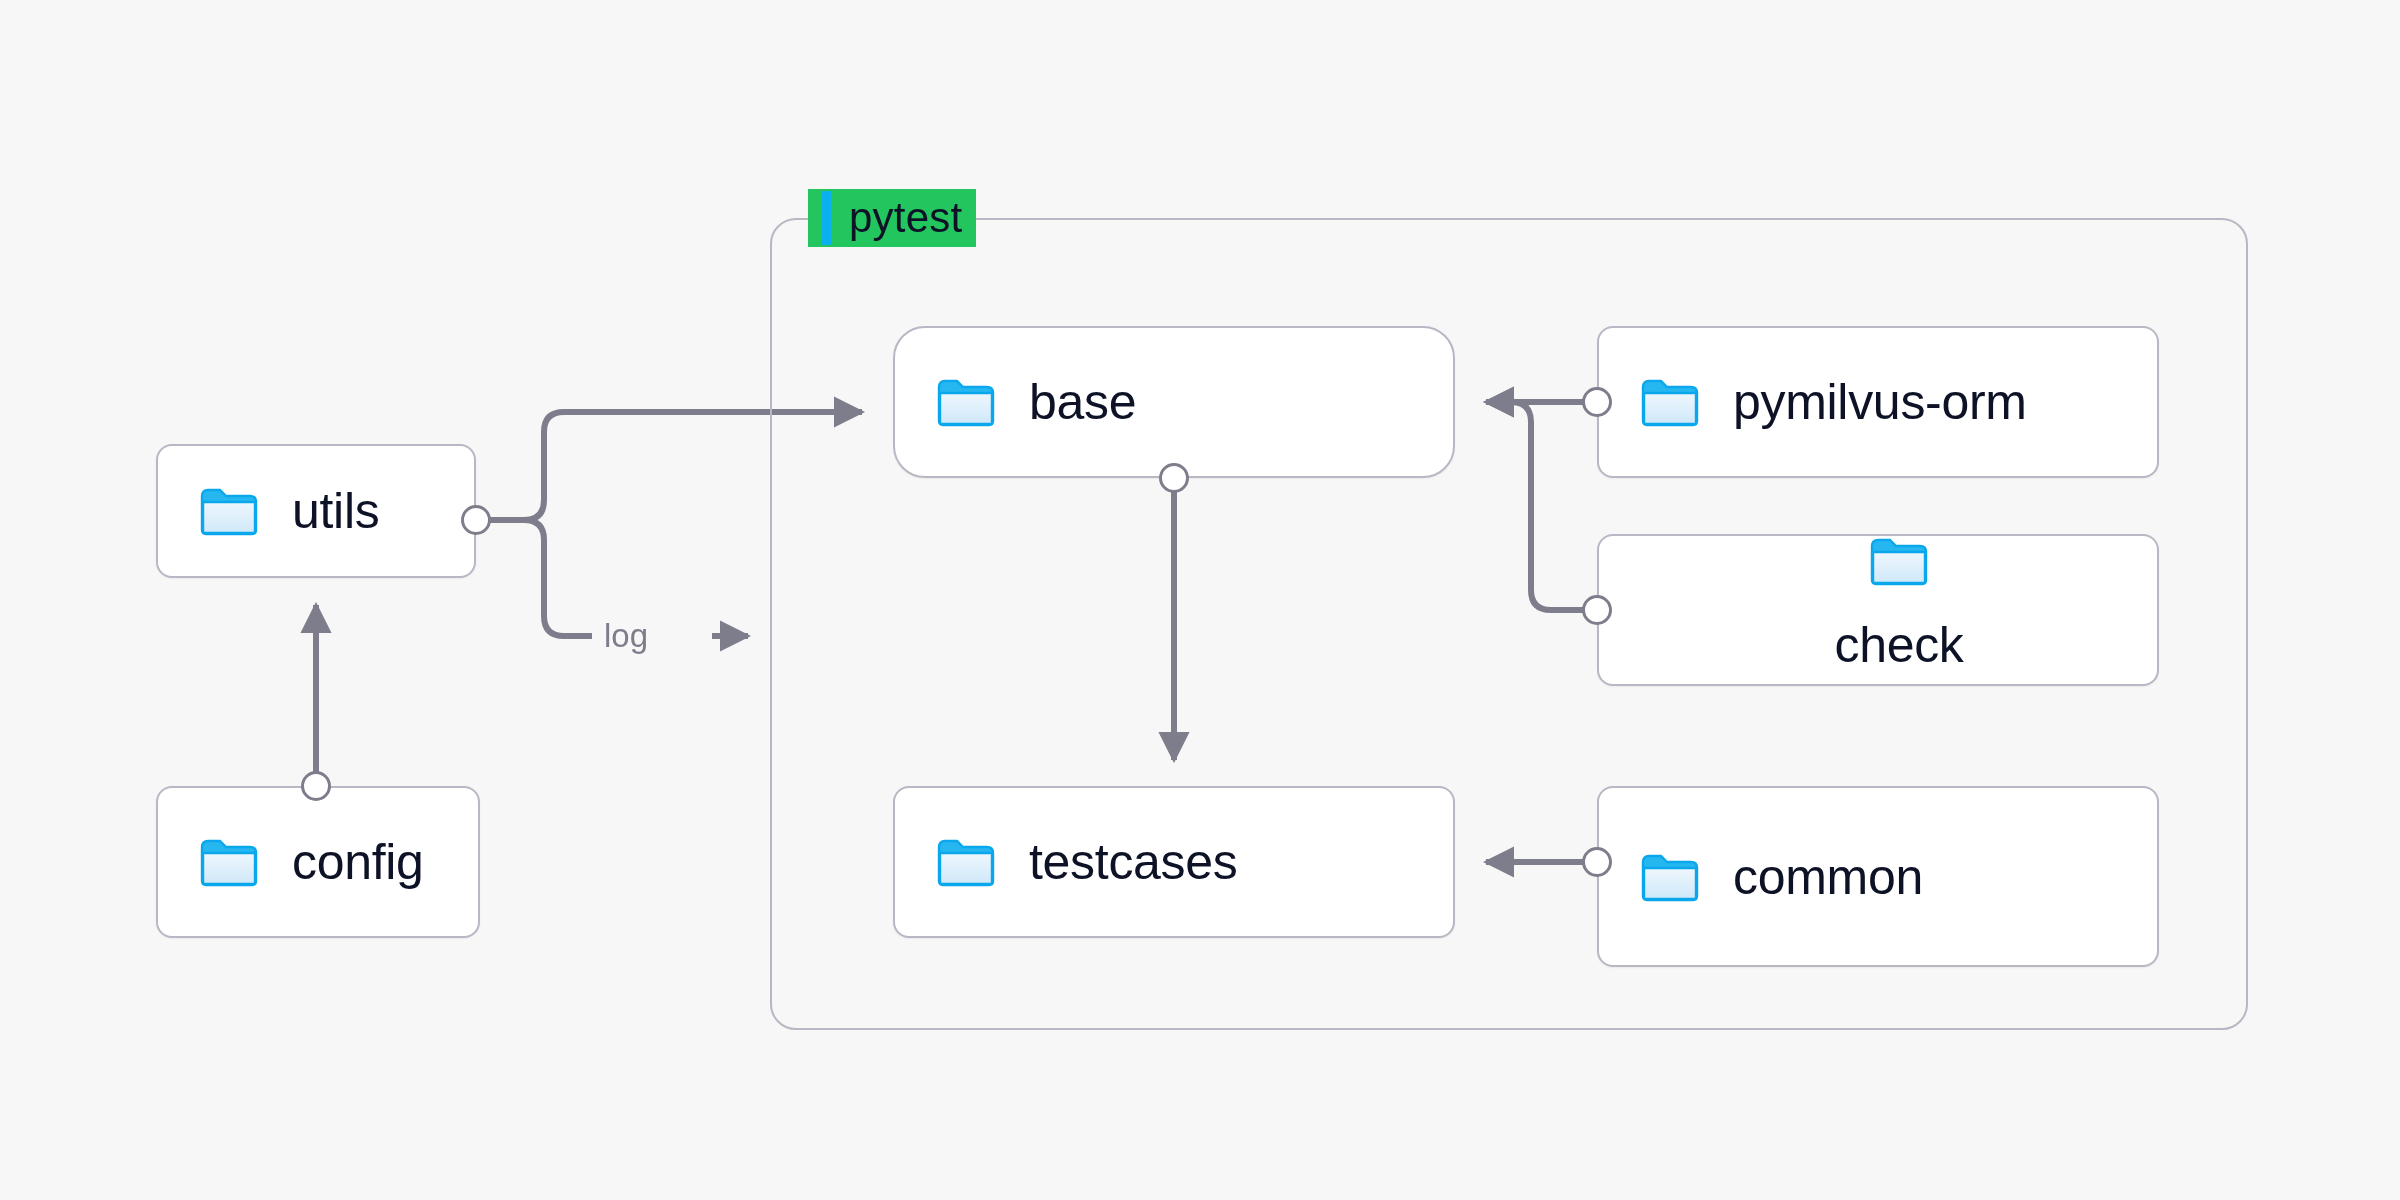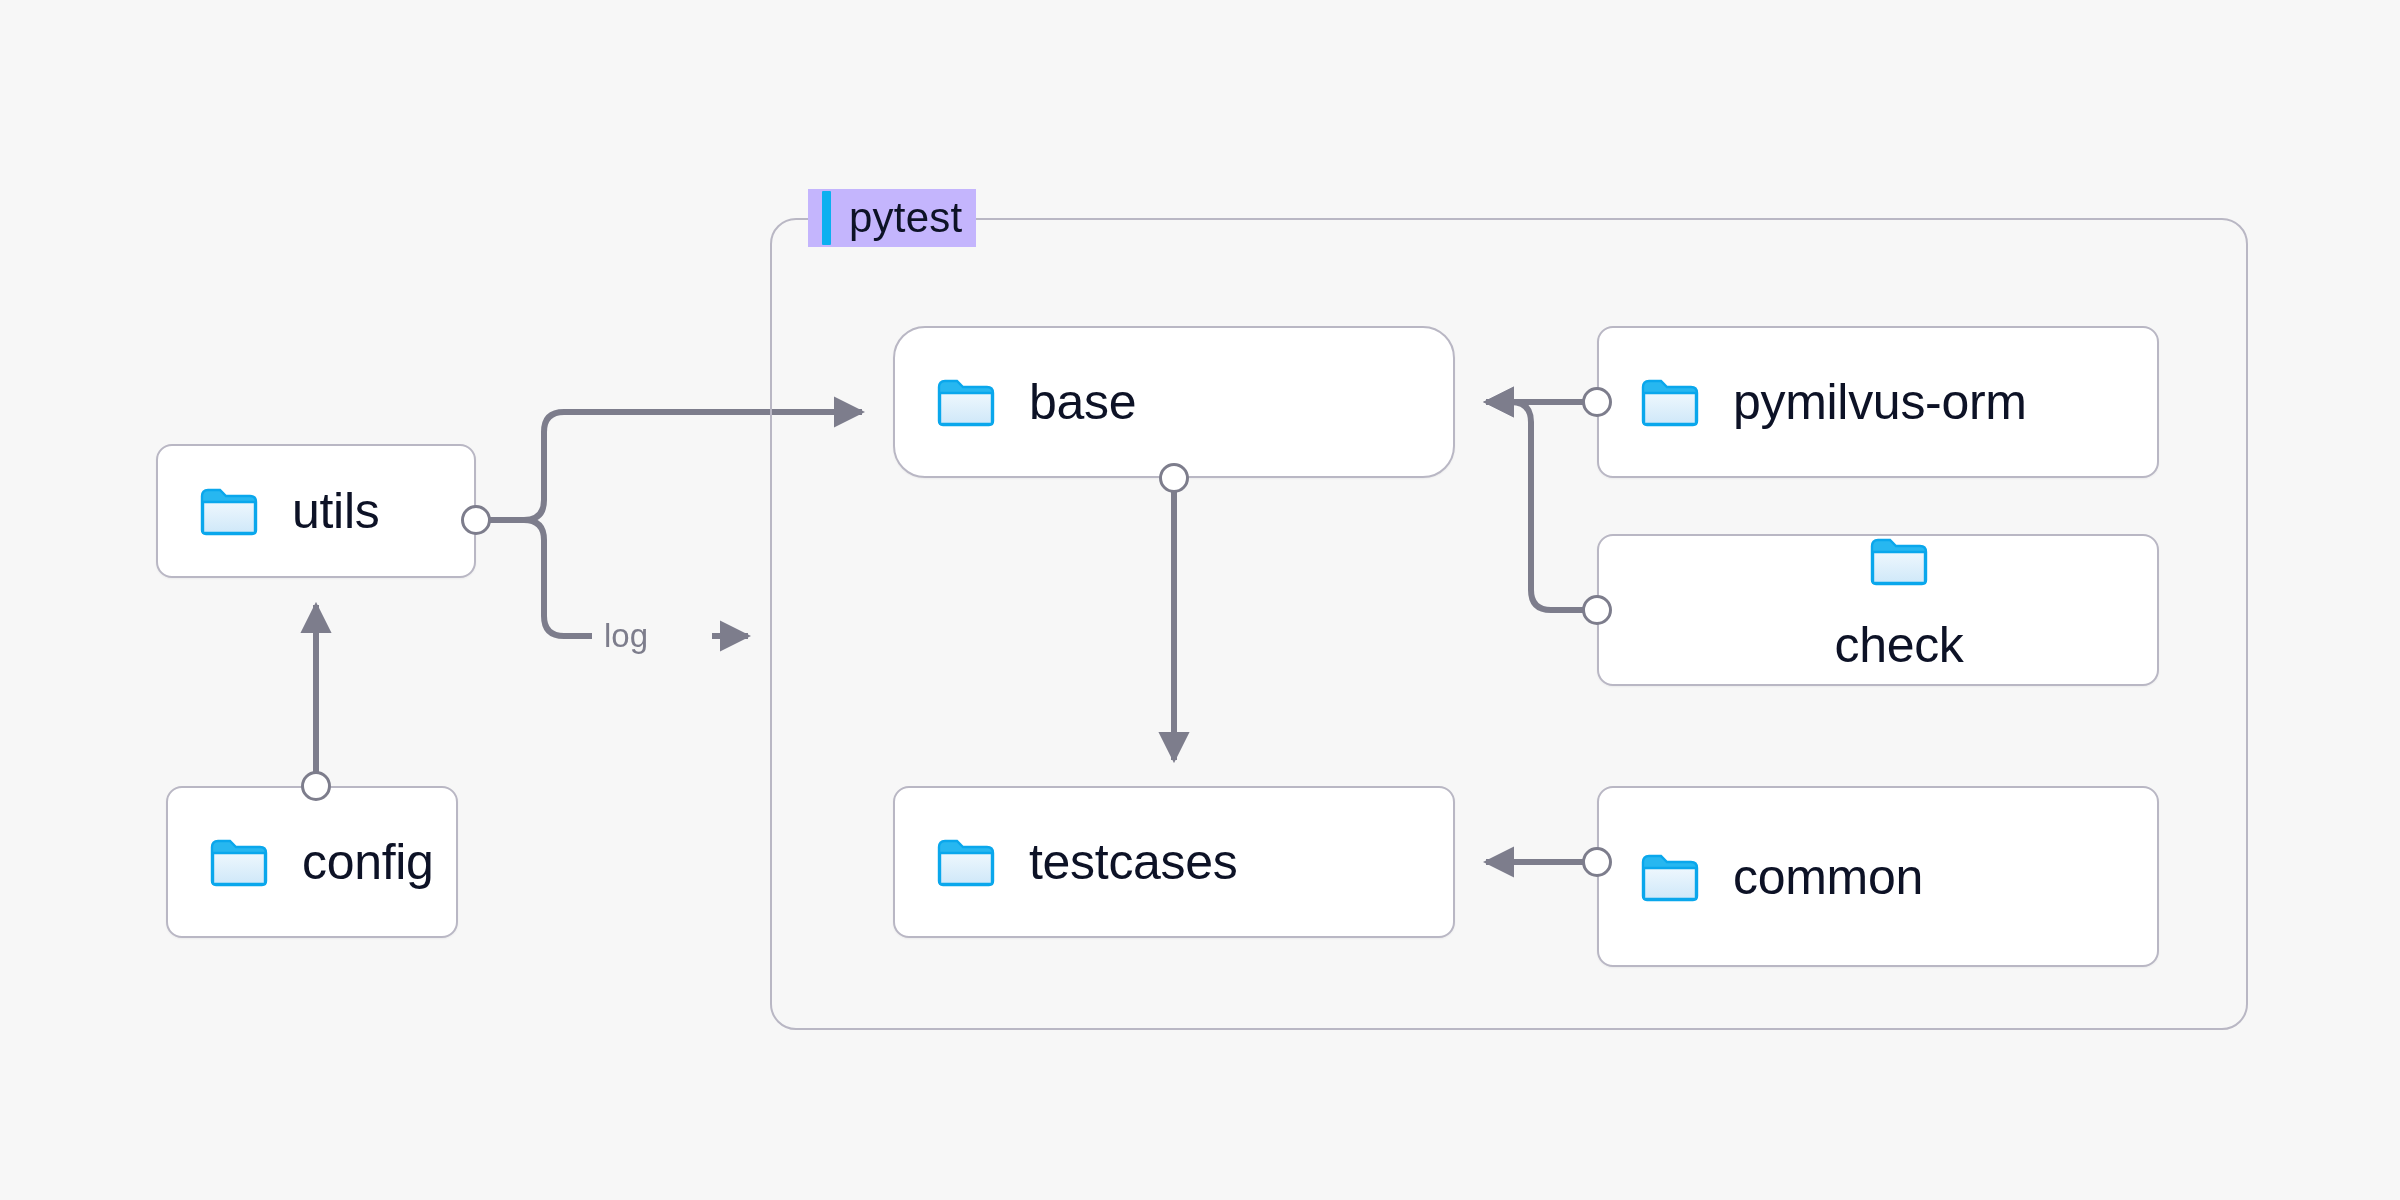--- a/index.html
+++ b/index.html
@@ -20,21 +20,21 @@
     position:absolute;
     border:2px solid #b9b7c4;
     border-radius:26px;
     background:transparent;
     box-sizing:border-box;
   }
   .group-label{
     position:absolute;
     display:flex;align-items:center;
     gap:18px;
-    background:#c4b5fd;
+    background:#22c55e;
     padding:0 14px;
     height:58px;
   }
   .group-label .bar{
     width:9px;height:54px;background:#0bb0f0;border-radius:1px;
     display:block;
   }
   .group-label .txt{
     font-size:42px;color:#0d1226;letter-spacing:.2px;
     white-space:nowrap;line-height:1;
@@ -122,21 +122,21 @@
 
   <div class="node" style="left:156px;top:444px;width:320px;height:134px;">
     <svg class="folder" width="58" height="50" viewBox="0 0 58 50">
       <path d="M2 10 Q2 4 8 4 L20 4 L26 10 L50 10 Q56 10 56 16 L56 44 Q56 48 52 48 L6 48 Q2 48 2 44 Z" fill="#27b7f0" stroke="#0aa7ec" stroke-width="2.4"></path>
       <path d="M3 16 L55 16 L55 45.5 Q55 47 53.5 47 L4.5 47 Q3 47 3 45.5 Z" fill="url(#folderGrad)" stroke="#0aa7ec" stroke-width="2.4"></path>
     </svg>
     <span class="label">utils</span>
   </div>
   <div class="handle" style="left:476px;top:520px;"></div>
 
-  <div class="node" style="left:156px;top:786px;width:292px;height:152px;margin-left:10px;">
+  <div class="node" style="left:156px;top:786px;width:324px;height:152px;">
     <svg class="folder" width="58" height="50" viewBox="0 0 58 50">
       <path d="M2 10 Q2 4 8 4 L20 4 L26 10 L50 10 Q56 10 56 16 L56 44 Q56 48 52 48 L6 48 Q2 48 2 44 Z" fill="#27b7f0" stroke="#0aa7ec" stroke-width="2.4"></path>
       <path d="M3 16 L55 16 L55 45.5 Q55 47 53.5 47 L4.5 47 Q3 47 3 45.5 Z" fill="url(#folderGrad)" stroke="#0aa7ec" stroke-width="2.4"></path>
     </svg>
     <span class="label">config</span>
   </div>
   <div class="handle" style="left:316px;top:786px;"></div>
 
   <div class="node" style="left:893px;top:326px;width:562px;height:152px;border-radius:32px;">
     <svg class="folder" width="58" height="50" viewBox="0 0 58 50">

